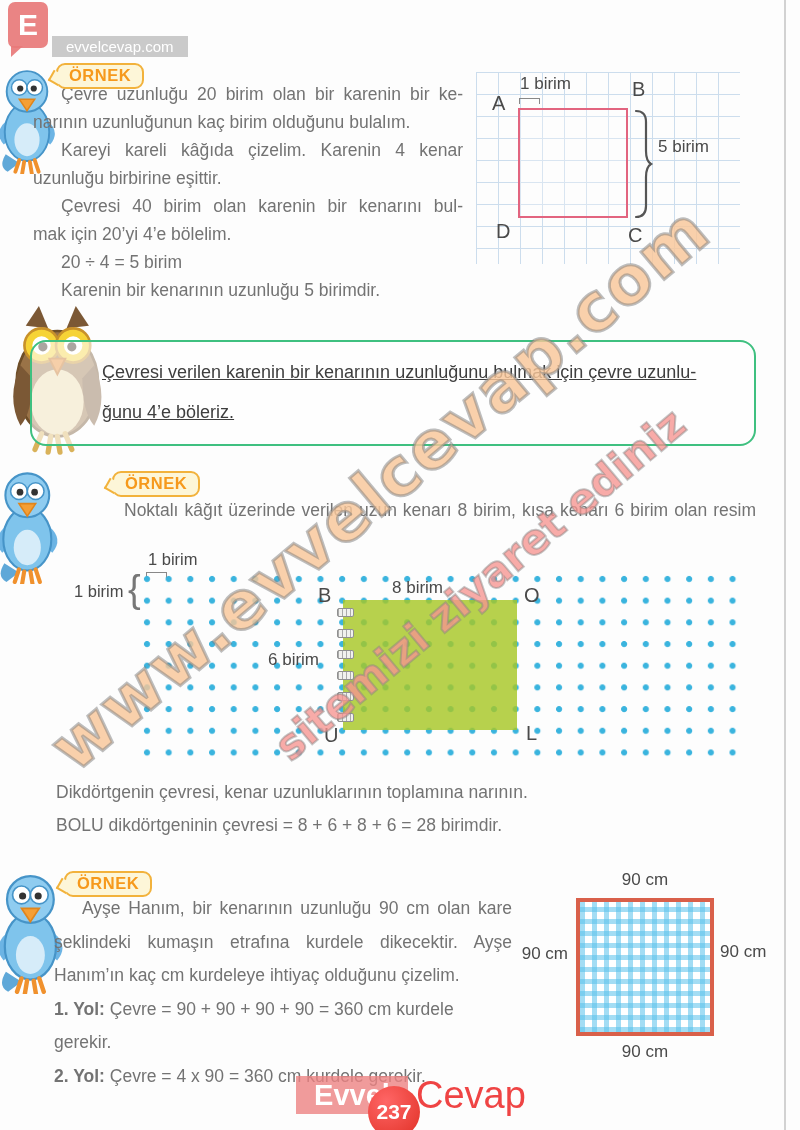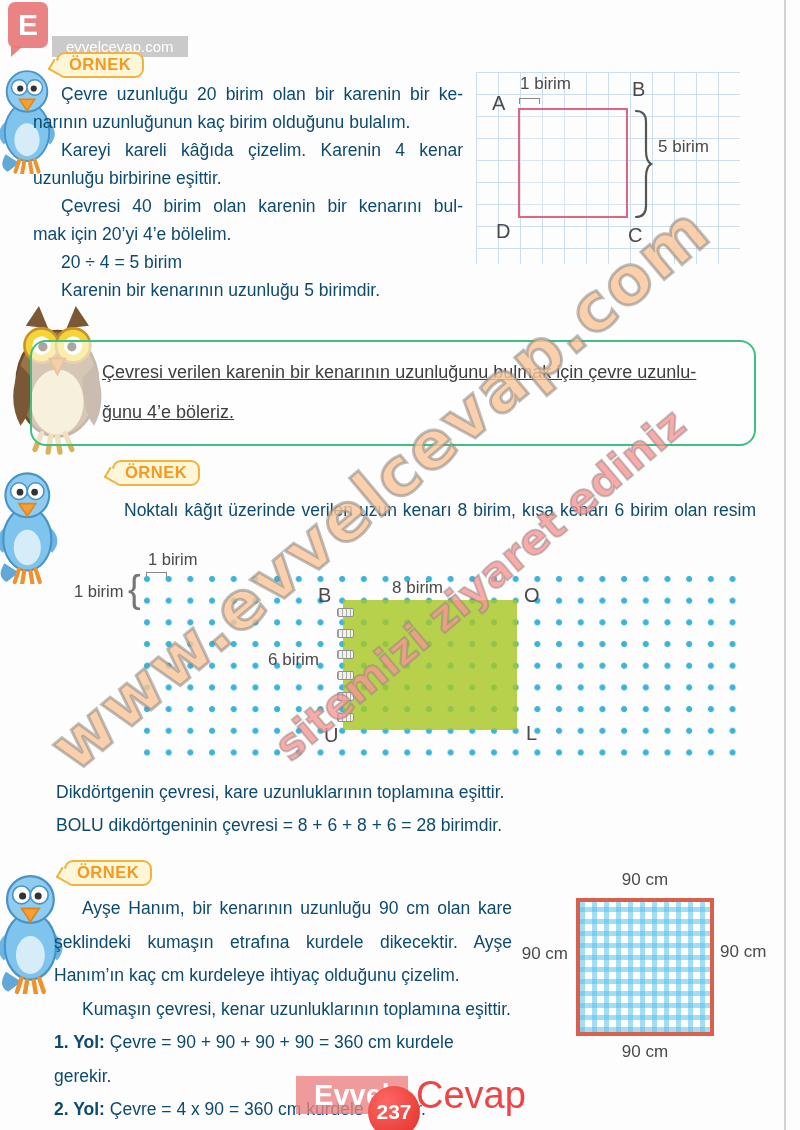--- a/index.html
+++ b/index.html
@@ -12,25 +12,25 @@
            color:#fff; font-weight:bold; font-size:30px; text-align:center; line-height:46px; }
   .elogo::after { content:""; position:absolute; left:3px; bottom:-9px; width:0; height:0;
            border-top:11px solid rgba(232,122,122,.92); border-right:12px solid transparent; }
   .hbar { left:52px; top:3px; width:404px; height:31px; background:rgba(150,150,150,.82); color:#fff;
           font-size:22px; line-height:31px; padding-left:14px; letter-spacing:.5px; }
   .hsub { left:52px; top:36px; width:136px; height:21px; background:rgba(175,175,175,.65); color:#fff;
           font-size:15px; line-height:21px; padding-left:14px; }
 
   
   .ornek { position:absolute; background:#fdf6d8; border:2px solid #f2b23c; border-radius:9px; padding:1px 11px 2px;
-           color:#f6991c; font-weight:bold; font-size:16.5px; letter-spacing:.5px; z-index:3; }
+           color:#f6991c; font-weight:bold; font-size:16.5px; letter-spacing:.5px; z-index:3;margin-top:11px; }
   .ornek::before { content:""; position:absolute; left:-8px; bottom:3px; width:10px; height:10px; background:#fdf6d8;
            border-left:2px solid #f2b23c; border-bottom:2px solid #f2b23c; transform:rotate(30deg); }
 
-  .txt { font-size:17.5px; color:#0c4a6e; }
+  .txt { font-size:17.5px; color:#737373; }
   .indent { text-indent:28px; }
   .just { text-align:justify; text-align-last:justify; }
   .bold { font-weight:bold; }
 
   
   .grid1 { left:476px; top:72px; width:264px; height:192px;
      background-image:linear-gradient(to right,#ccdded 1px,transparent 1px),linear-gradient(to bottom,#ccdded 1px,transparent 1px);
      background-size:22px 22px; }
   .sq1 { position:absolute; left:42px; top:36px; width:110px; height:110px; border:2px solid #e2647f; background:rgba(255,255,255,.25); }
   .clab { position:absolute; font-size:20px; color:#4a4a4a; }
@@ -187,21 +187,21 @@
     <div class="clip" style="left:197px;top:141px"></div>
     <span class="clab" style="left:178px;top:12px">B</span>
     <span class="clab" style="left:384px;top:12px">O</span>
     <span class="clab" style="left:184px;top:152px">U</span>
     <span class="clab" style="left:386px;top:150px">L</span>
     <span class="dimlab" style="left:252px;top:6px;width:80px;text-align:left">8 birim</span>
     <span class="dimlab" style="left:128px;top:78px;width:64px;text-align:left">6 birim</span>
   </div>
 
   <div class="abs txt" style="left:56px;top:776px;width:620px;line-height:32.5px">
-    <div>Dikdörtgenin çevresi, kare uzunluklarının toplamına eşittir.</div>
+    <div>Dikdörtgenin çevresi, kenar uzunluklarının toplamına narının.</div>
     <div>BOLU dikdörtgeninin çevresi = 8 + 6 + 8 + 6 = 28 birimdir.</div>
   </div>
 
   <div class="abs mascot" style="left:-3px;top:866px;width:70px">
     <svg viewBox="0 0 60 115" width="70" height="128" preserveAspectRatio="xMinYMin meet">
       <path d="M8,95 Q0,108 10,113 L22,104 Z" fill="#5fa8d8"></path>
       <path d="M9,60 Q-5,72 6,85 Q15,78 17,67 Z" fill="#6cb4e4"></path>
       <path d="M51,60 Q65,72 54,85 Q45,78 43,67 Z" fill="#6cb4e4"></path>
       <ellipse cx="30" cy="72" rx="23" ry="30" fill="#7fc4ec" stroke="#4694c8" stroke-width="2"></ellipse>
       <ellipse cx="30" cy="80" rx="13" ry="17" fill="#d6ecf9"></ellipse>
@@ -212,21 +212,20 @@
         <circle cx="37" cy="27" r="3.2" fill="#333"></circle>
       <path d="M22,38 L38,38 L30,50 Z" fill="#f59f35" stroke="#e0851d" stroke-width="1.5"></path>
       <path d="M22,101 l-4,12 M27,103 l-2,12 M38,101 l4,12 M33,103 l2,12" stroke="#f0912d" stroke-width="4" stroke-linecap="round"></path>
     </svg>
   </div>
   <div class="ornek" style="left:64px;top:860px">ÖRNEK</div>
   <div class="abs txt" style="left:54px;top:892px;width:458px;line-height:33.5px">
     <div class="indent just">Ayşe Hanım, bir kenarının uzunluğu 90 cm olan kare</div>
     <div class="just">şeklindeki kumaşın etrafına kurdele dikecektir. Ayşe</div>
     <div>Hanım’ın kaç cm kurdeleye ihtiyaç olduğunu çizelim.</div>
-    <div class="indent">Kumaşın çevresi, kenar uzunluklarının toplamına eşittir.</div>
     <div><span class="bold">1. Yol:</span> <span>Çevre = 90 + 90 + 90 + 90 = 360 cm kurdele gerekir.</span></div>
     <div><span class="bold">2. Yol:</span> <span>Çevre = 4 x 90 = 360 cm kurdele gerekir.</span></div>
   </div>
 
   <div class="abs fabric"></div>
   <span class="dimlab abs" style="left:600px;top:870px;width:90px;text-align:center">90 cm</span>
   <span class="dimlab abs" style="left:720px;top:942px">90 cm</span>
   <span class="dimlab abs" style="left:508px;top:944px;width:60px;text-align:right">90 cm</span>
   <span class="dimlab abs" style="left:600px;top:1042px;width:90px;text-align:center">90 cm</span>
 

